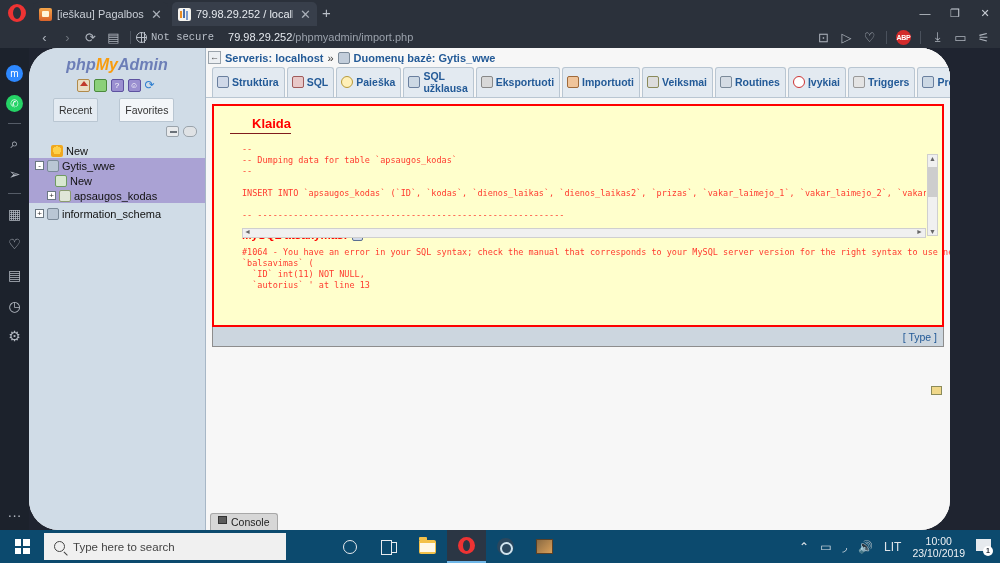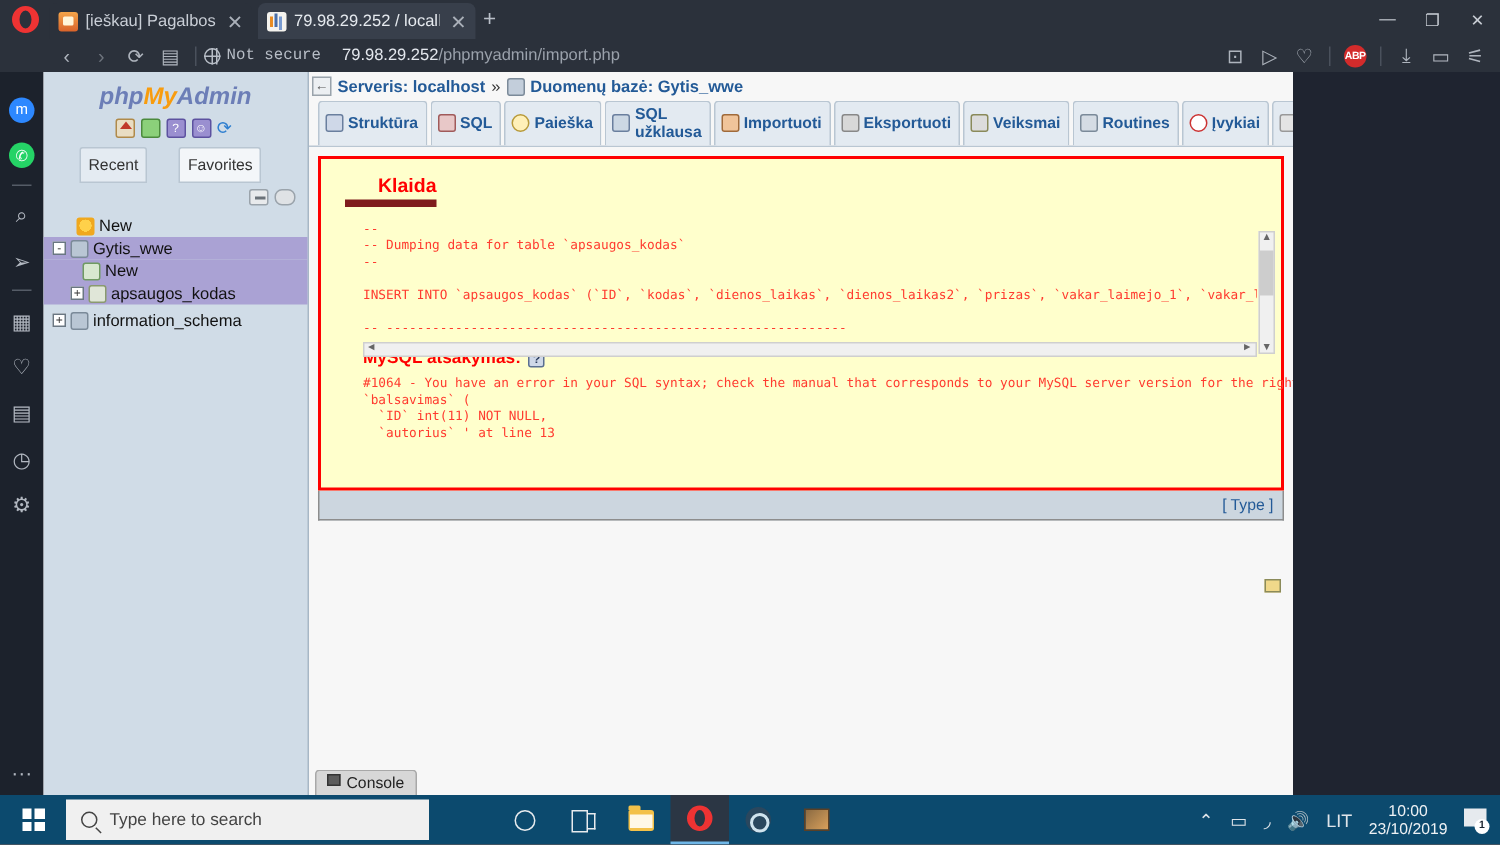--- a/index.html
+++ b/index.html
@@ -78,22 +78,22 @@
   .rail-ico { width: 29px; height: 34px; display: flex; align-items: center; justify-content: center;
               color: #b2b8c1; font-size: 14px; }
   .rail-div { width: 13px; height: 1px; background: #555c67; margin: 4px 0; }
   .circ { width: 17px; height: 17px; border-radius: 50%; display:flex;align-items:center;justify-content:center;
           font-size: 10px; color:#fff; }
   .c-msgr { background: #2d88ff; }
   .c-wa { background: #25d366; }
 
   
   .viewport {
-    position: absolute; left: 29px; top: 48px; width: 833px; height: 482px;
-    background: #ffffff; overflow: hidden;
+    position: absolute; left: 29px; top: 48px; width: 921px; height: 482px;
+    background: #ffffff; overflow: hidden; border-radius: 30px;
   }
 
   
   .pma-nav {
     position: absolute; left: 0; top: 0; width: 177px; height: 482px;
     background: #d0dce7; border-right: 1px solid #a7b7c6;
   }
   .pma-logo { text-align: center; padding-top: 8px; font-size: 16px; font-style: italic; font-weight: bold; }
   .pma-logo .php { color: #6c7eb7; }
   .pma-logo .my { color: #f89c0e; }
@@ -149,21 +149,21 @@
     border-radius: 3px 3px 0 0; padding: 2px 5px 3px 4px;
   }
   .ptab .pico { width: 12px; height: 12px; border-radius: 2px; flex: 0 0 12px; }
 
   
   .errbox {
     margin: 6px 6px 0 6px; border: 2px solid #ff0000; background: #ffffcc;
     position: relative; height: 223px;
   }
   .err-title { color: #ff0000; font-size: 13px; font-weight: bold; padding: 6px 0 2px 22px;
-               border-bottom: 5px solid #7f1d1d; display: inline-block; margin-left: 16px; }
+               border-bottom: 1px solid #7f1d1d; display: inline-block; margin-left: 16px; }
   .err-titlewrap { padding-top: 4px; }
   .err-sub { color: #ff0000; font-size: 11px; font-weight: bold; padding: 8px 0 0 28px; }
   .sqlbox {
     margin: 6px 16px 0 28px; height: 82px; background: #ffffcc; position: relative;
     overflow: hidden;
   }
   .sqlcode {
     font-family: "DejaVu Sans Mono", monospace; font-size: 8.5px; color: #ff3b2f;
     line-height: 11px; white-space: pre; padding-top: 4px;
   }
@@ -391,26 +391,26 @@
           </span>
         <span class="ptab">
             <span class="pico" style="background:#fff0b8;border:1px solid #b89a3a;border-radius:50%"></span>
             <span>Paieška</span>
           </span>
         <span class="ptab">
             <span class="pico" style="background:#ccd8e4;border:1px solid #6a7f9e"></span>
             <span>SQL užklausa</span>
           </span>
         <span class="ptab">
+            <span class="pico" style="background:#d8d8d8;border:1px solid #888"></span>
+            <span>Eksportuoti</span>
+          </span>
+        <span class="ptab">
             <span class="pico" style="background:#f0c49a;border:1px solid #a06a3a"></span>
             <span>Importuoti</span>
-          </span>
-        <span class="ptab">
-            <span class="pico" style="background:#d8d8d8;border:1px solid #888"></span>
-            <span>Eksportuoti</span>
           </span>
         <span class="ptab">
             <span class="pico" style="background:#dcdcdc;border:1px solid #8a8a5a"></span>
             <span>Veiksmai</span>
           </span>
         <span class="ptab">
             <span class="pico" style="background:#d5dce4;border:1px solid #7b8a99"></span>
             <span>Routines</span>
           </span>
         <span class="ptab">

